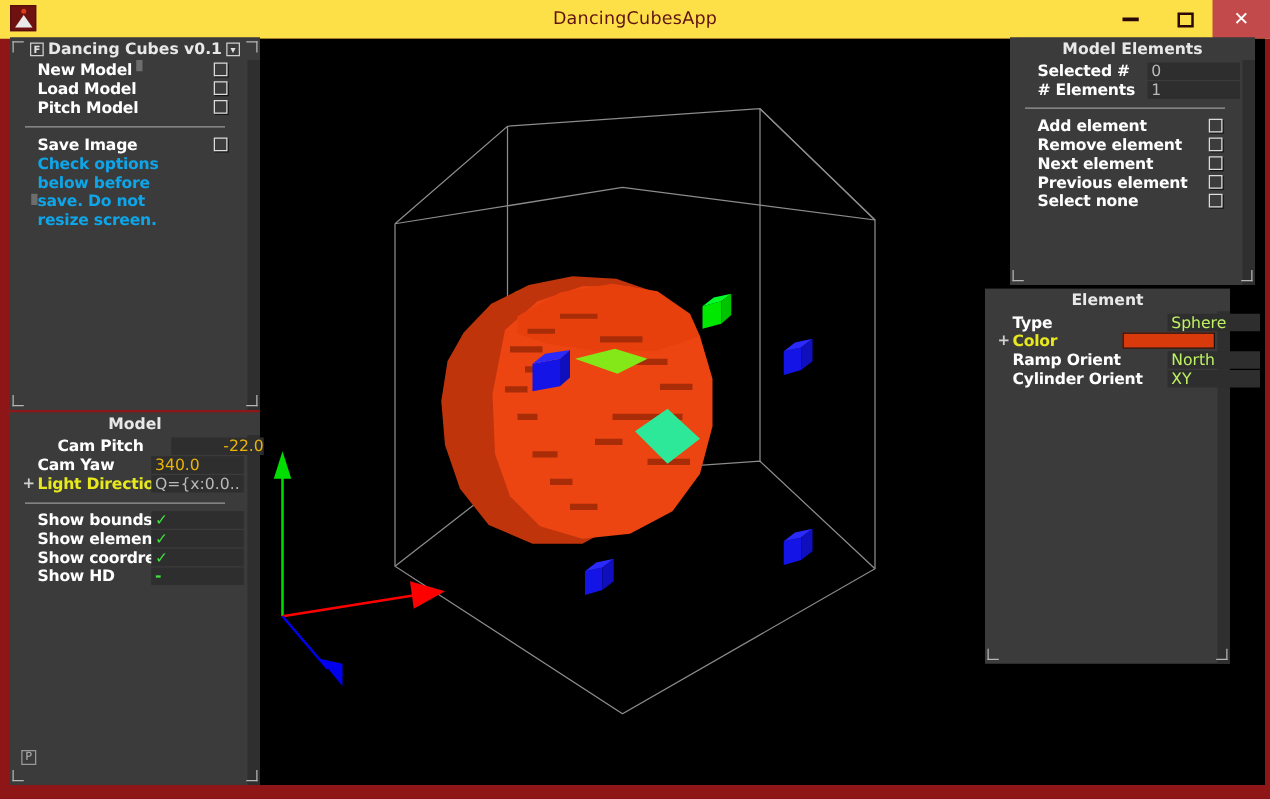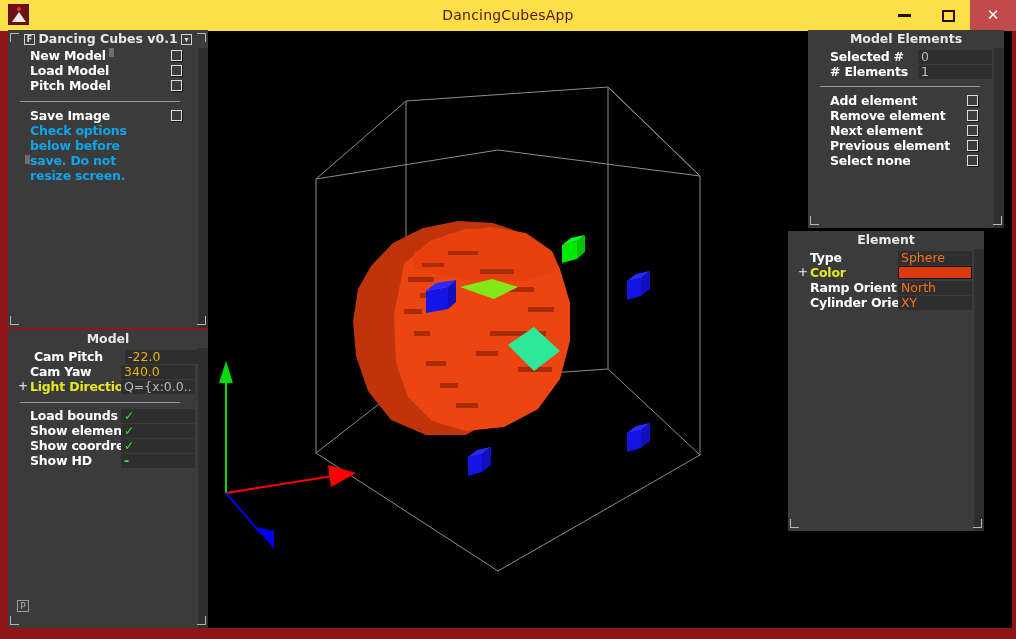--- a/index.html
+++ b/index.html
@@ -112,21 +112,21 @@
   .row .plus {
     position:absolute; left:10px; top:1px; font-size:12px; color:#d0d0d0;
     font-weight:bold; line-height:13px;
   }
   .row .val {
     position:absolute; background:#2e2e2e; height:14px; line-height:14px;
     font-size:12.5px; padding-left:3px; overflow:hidden; white-space:nowrap;
   }
   .val.num { color:#eab308; }
   .val.dim { color:#b8b8b8; }
-  .val.grn { color:#f97316; }
+  .val.grn { color:#bef264;margin-left:36px; }
   .val.chk { color:#3fe03f; font-weight:bold; }
   .btn-sq {
     position:absolute; width:11px; height:11px;
     background:#3c3c3c; border:1px solid #dcdcdc;
     box-shadow:1px 1px 0 #151515;
   }
   .swatch {
     position:absolute; height:13px; border:1px solid #151515;
   }
   .sep {
@@ -330,40 +330,40 @@
       <div class="atb-scroll"></div>
       <span class="corner c-bl">
           <i></i>
           <i></i>
         </span>
       <span class="corner c-br">
           <i></i>
           <i></i>
         </span>
 
-      <div class="row" style="top:1px; position:absolute; left:4px; width:182px;">
+      <div class="row" style="top:1px; position:absolute; left:16px; width:182px;text-align:right;">
         <span class="lbl">Cam Pitch</span>
         <span class="val num" style="left:113px; width:74px;">-22.0</span>
       </div>
 
       <div class="row" style="top:16px; position:absolute; left:0; width:182px;">
         <span class="lbl">Cam Yaw</span>
         <span class="val num" style="left:113px; width:74px;">340.0</span>
       </div>
 
       <div class="row" style="top:31px; position:absolute; left:0; width:182px;">
         <span class="plus">+</span>
         <span class="lbl yellow">Light Direction</span>
         <span class="val dim" style="left:113px; width:74px;">Q={x:0.0..</span>
       </div>
 
       <div class="sep" style="left:12px; top:54px; width:160px;"></div>
 
       <div class="row" style="top:60px; position:absolute; left:0; width:182px;">
-        <span class="lbl">Load bounds</span>
+        <span class="lbl">Show bounds</span>
         <span class="val chk" style="left:113px; width:74px;">✓</span>
       </div>
       <div class="row" style="top:75px; position:absolute; left:0; width:182px;">
         <span class="lbl">Show element..</span>
         <span class="val chk" style="left:113px; width:74px;">✓</span>
       </div>
       <div class="row" style="top:90px; position:absolute; left:0; width:182px;">
         <span class="lbl">Show coordref</span>
         <span class="val chk" style="left:113px; width:74px;">✓</span>
       </div>

